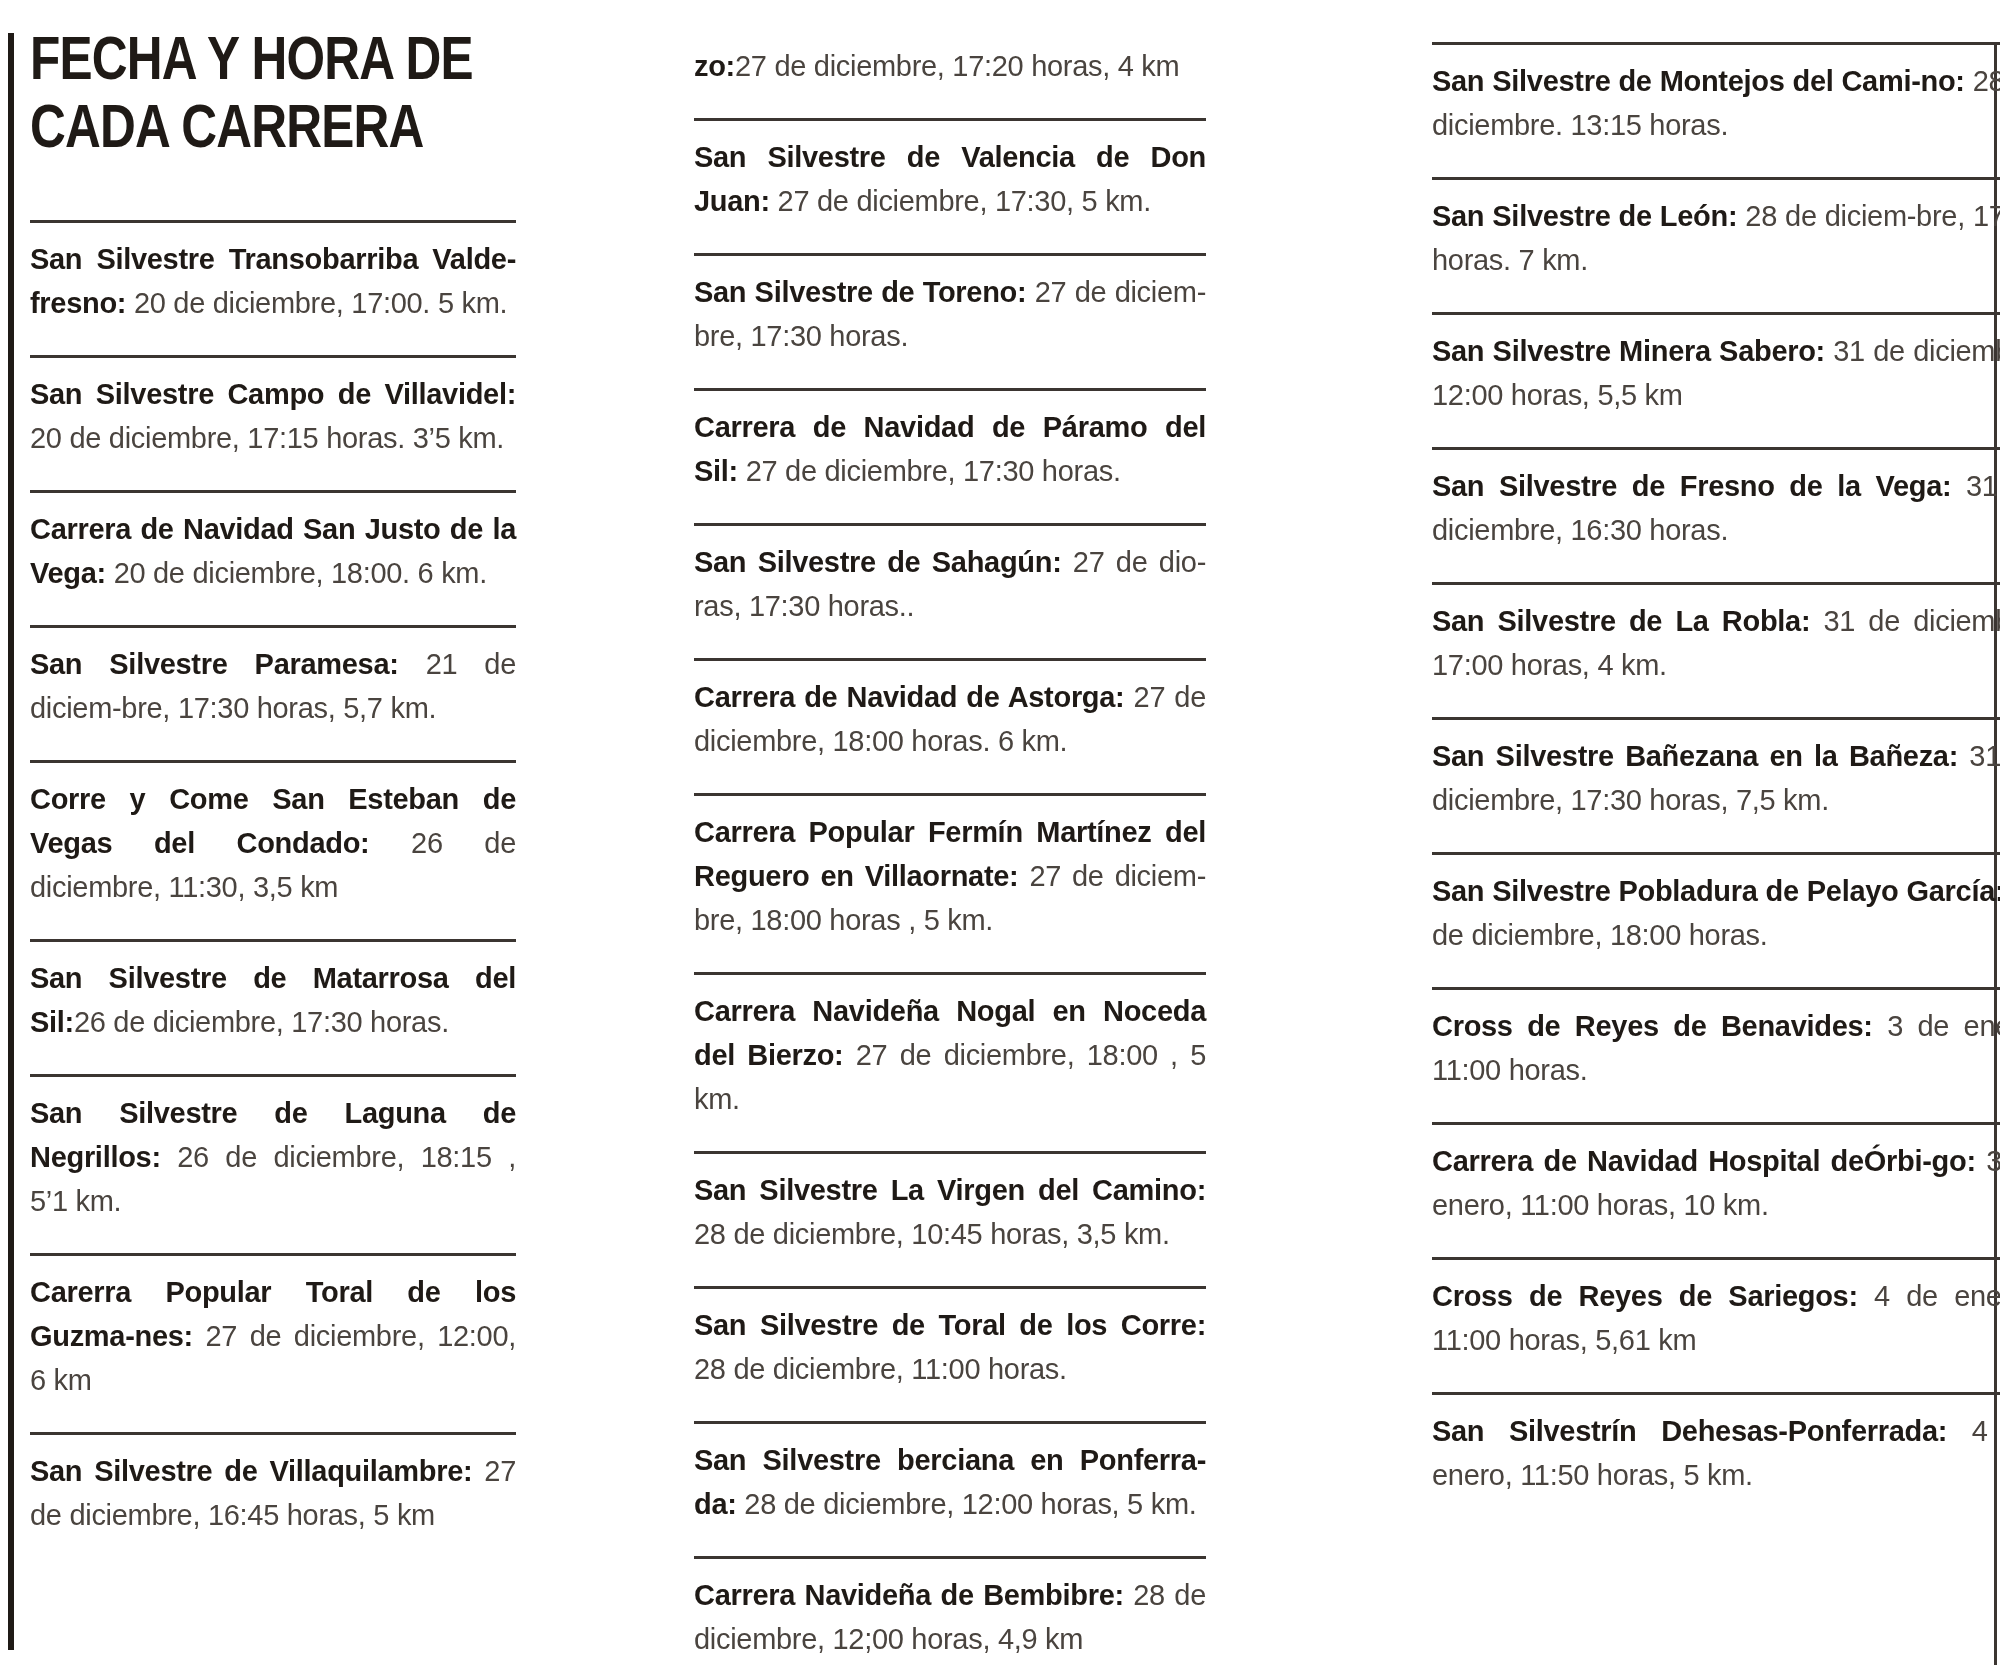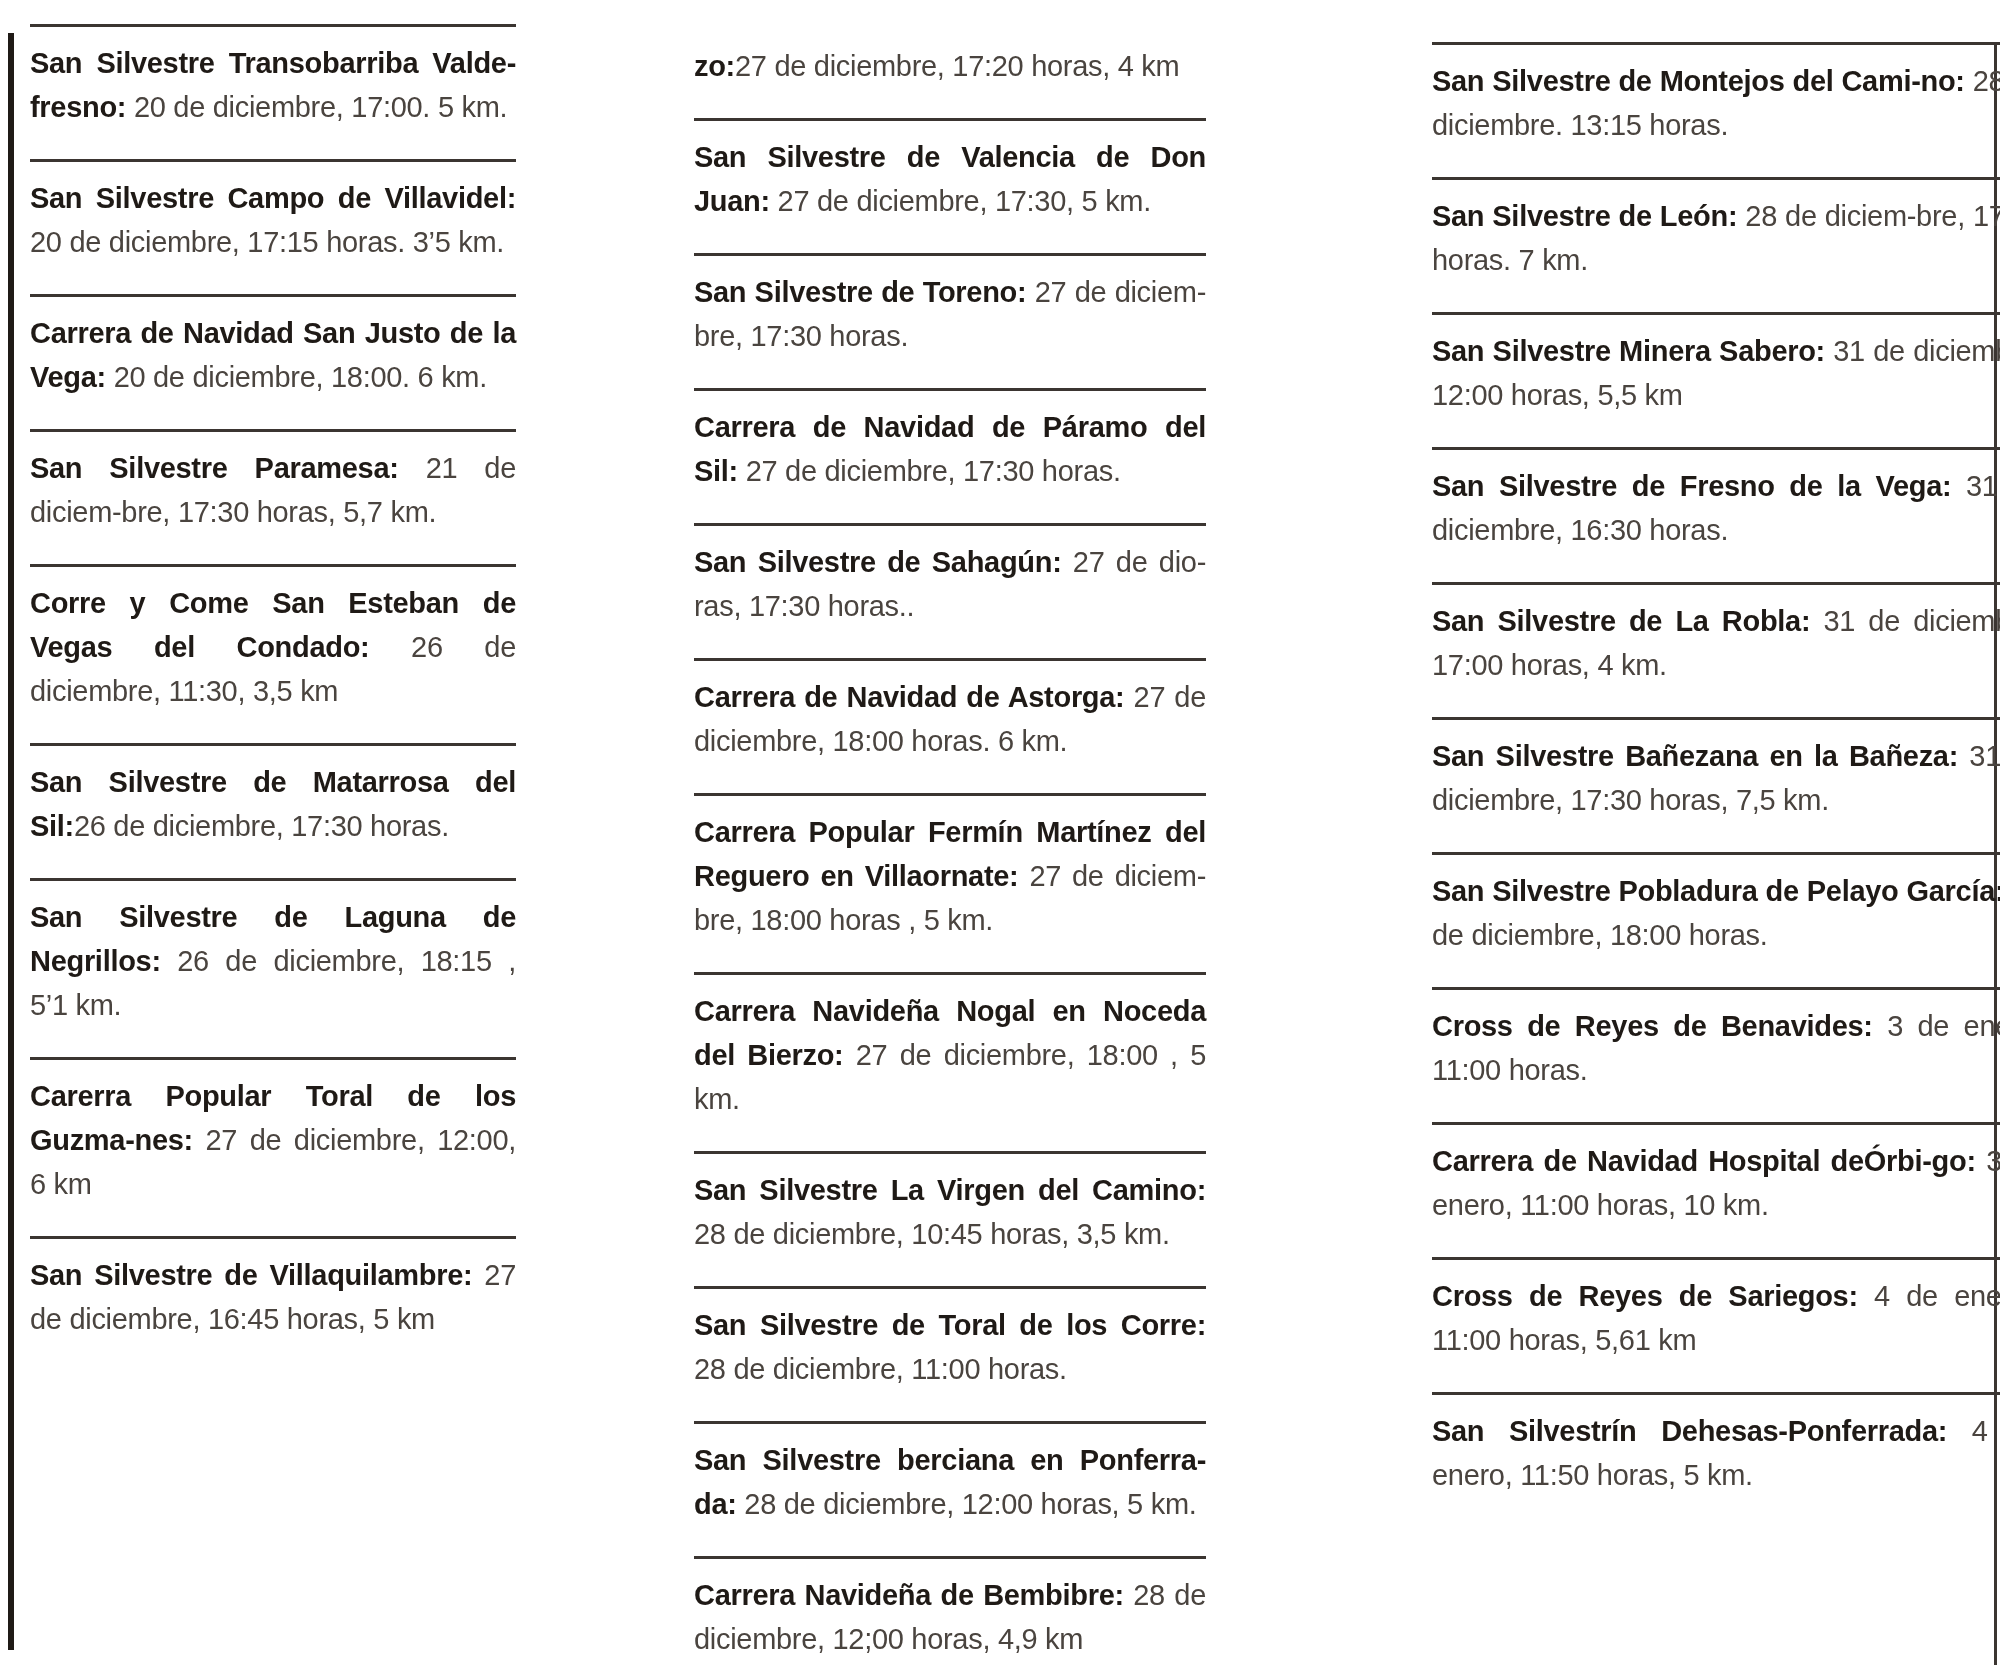--- a/index.html
+++ b/index.html
@@ -74,20 +74,24 @@
 </style>
 </head>
 <body>
 
 <div class="page" style="--bg: #ffffff; --ink: #1f1a16; --body: #4a443f; --rule: #3b3531;">
 
   <div class="left-rule"></div>
   <div class="right-rule"></div>
 
   <div class="col col-1">
+    <h1 class="doc-title">
+      <div class="tline">FECHA Y HORA DE</div>
+      <div class="tline">CADA CARRERA</div>
+    </h1>
   <div class="entry"><span class="race-name">San Silvestre Transobarriba Valde-fresno:</span><span class="race-details"> 20 de diciembre, 17:00. 5 km.</span></div>
       <div class="entry"><span class="race-name">San Silvestre Campo de Villavidel:</span><span class="race-details"> 20 de diciembre, 17:15 horas. 3’5 km.</span></div>
       <div class="entry"><span class="race-name">Carrera de Navidad San Justo de la Vega:</span><span class="race-details"> 20 de diciembre, 18:00. 6 km.</span></div>
       <div class="entry"><span class="race-name">San Silvestre Paramesa:</span><span class="race-details"> 21 de diciem-bre, 17:30 horas, 5,7 km.</span></div>
       <div class="entry"><span class="race-name">Corre y Come San Esteban de Vegas del Condado:</span><span class="race-details"> 26 de diciembre, 11:30, 3,5 km</span></div>
       <div class="entry"><span class="race-name">San Silvestre de Matarrosa del Sil:</span><span class="race-details">26 de diciembre, 17:30 horas.</span></div>
       <div class="entry"><span class="race-name">San Silvestre de Laguna de Negrillos:</span><span class="race-details"> 26 de diciembre, 18:15 , 5’1 km.</span></div>
       <div class="entry"><span class="race-name">Carerra Popular Toral de los Guzma-nes:</span><span class="race-details"> 27 de diciembre, 12:00, 6 km</span></div>
       <div class="entry"><span class="race-name">San Silvestre de Villaquilambre:</span><span class="race-details"> 27 de diciembre, 16:45 horas, 5 km</span></div>
     </div>

